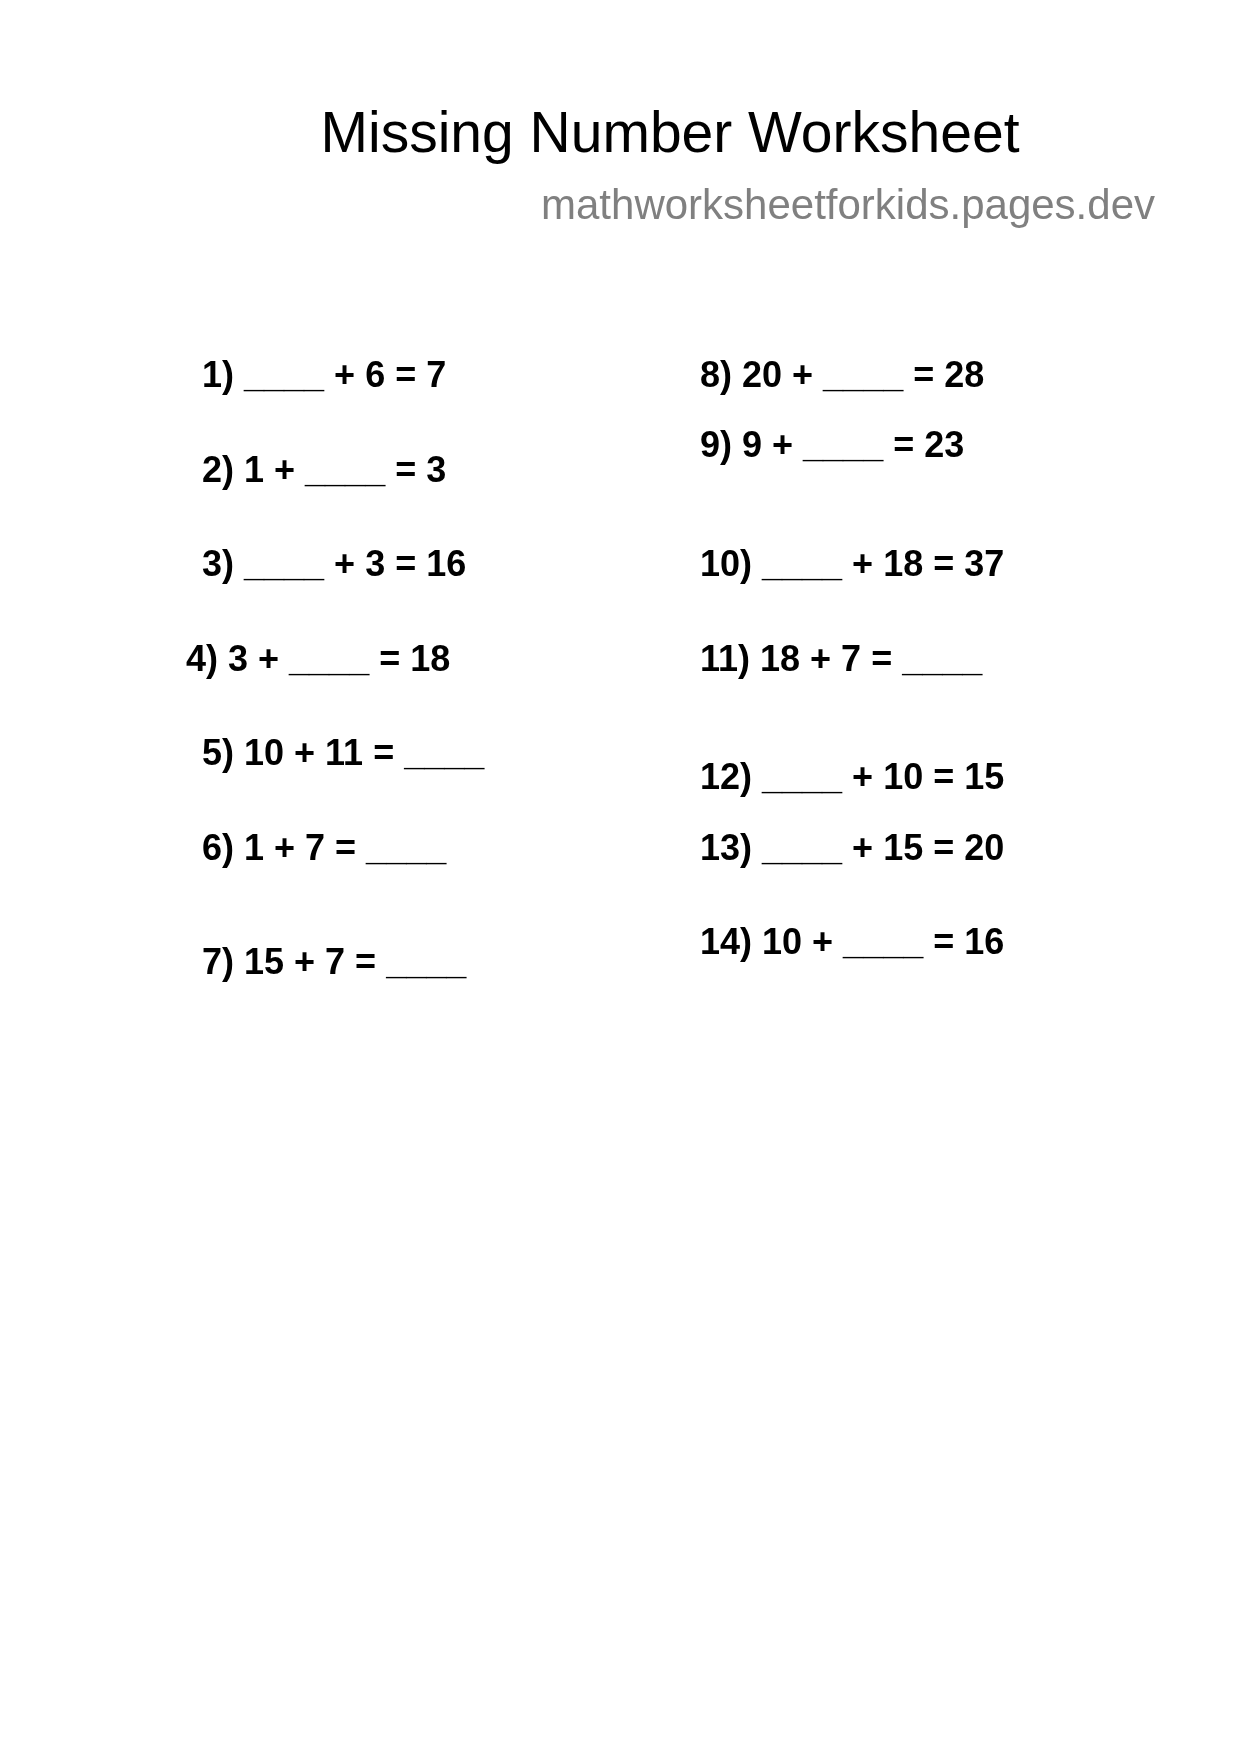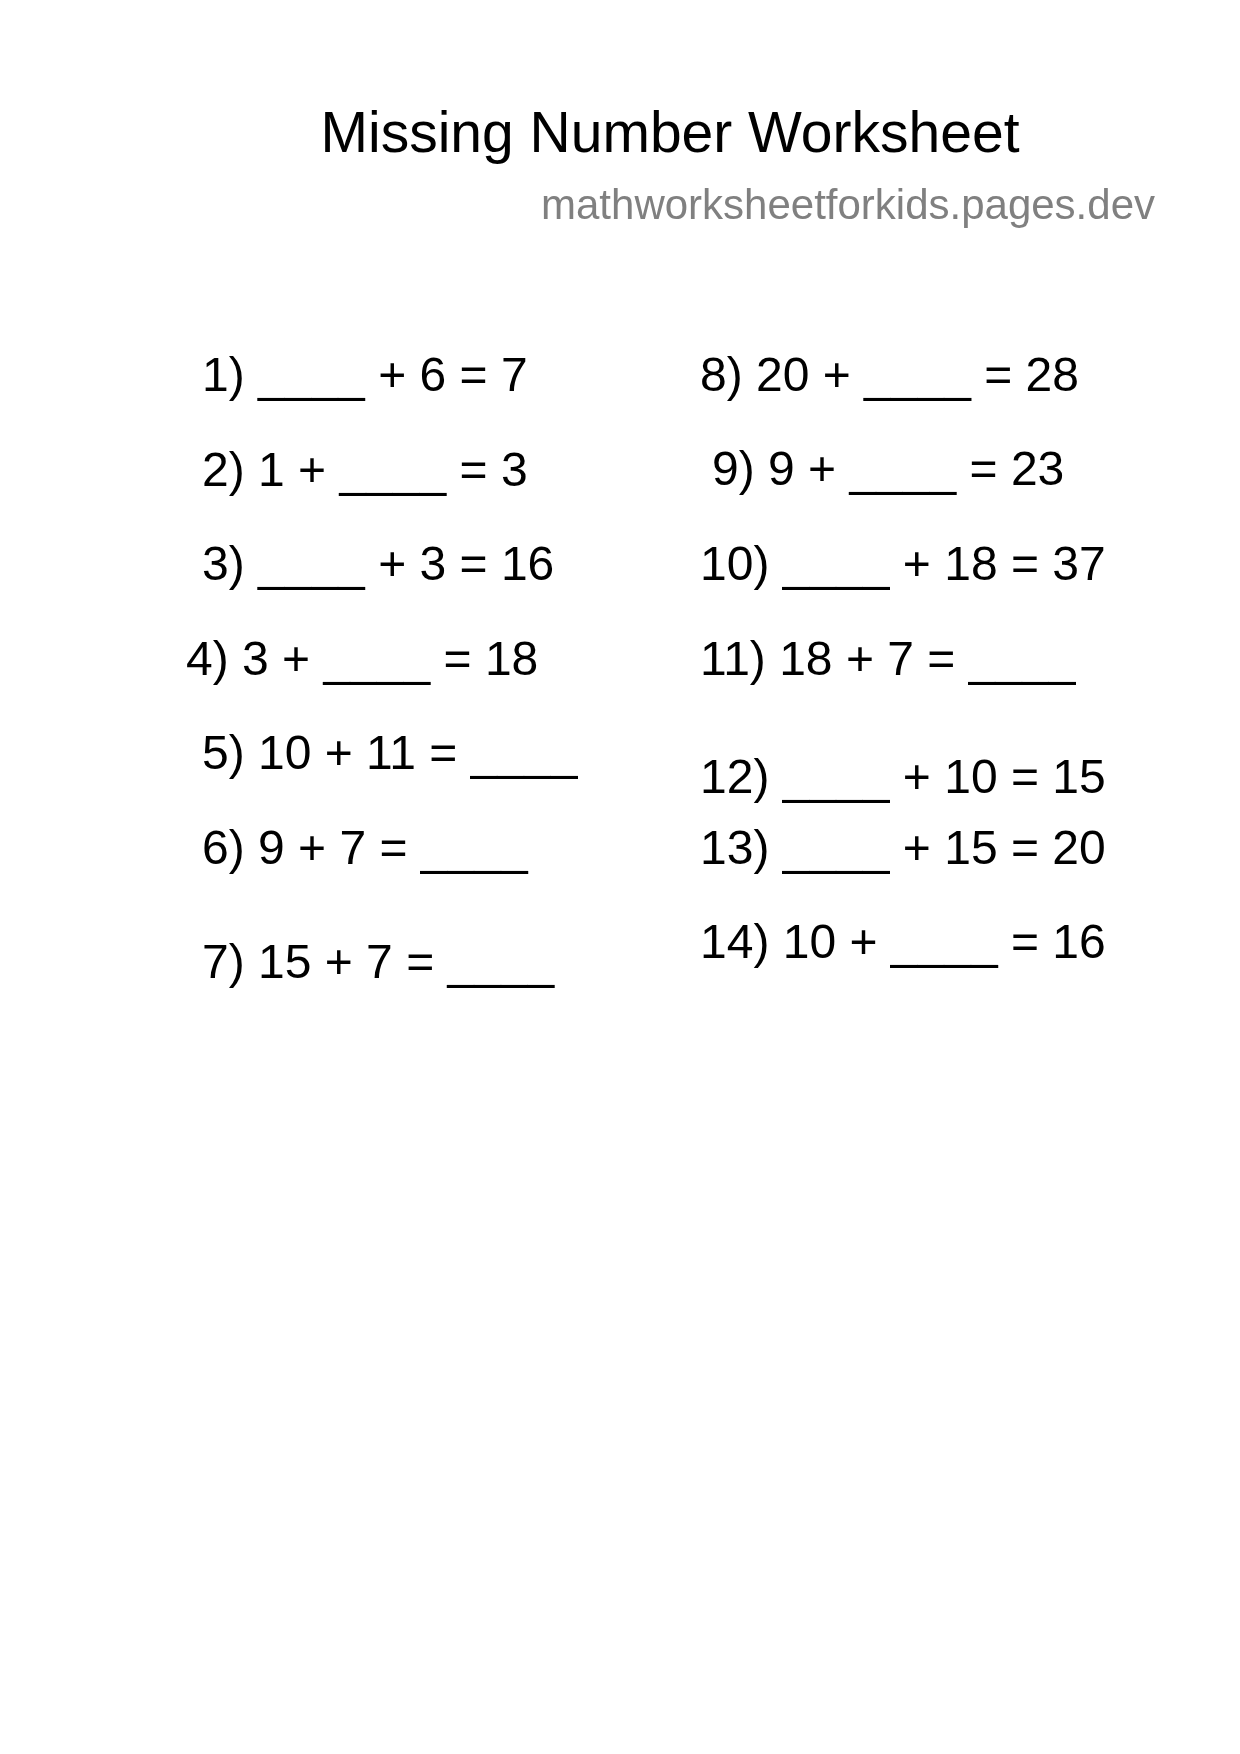--- a/index.html
+++ b/index.html
@@ -35,43 +35,44 @@
       white-space: nowrap;
       text-align: right;
     }
     .problems {
       position: absolute;
       top: 0;
       left: 0;
     }
     .problem {
       position: absolute;
-      font-size: 48px;
+      font-size: 36px;
       line-height: 48px;
       white-space: nowrap;
+      font-weight: bold;
     }
   </style>
 </head>
 <body>
 
 <div>
   <div class="title">Missing Number Worksheet</div>
   <div class="subtitle">mathworksheetforkids.pages.dev</div>
 
   <div class="problems">
 
     <div class="problem" style="left:202px; top:351px;">1) ____ + 6 = 7</div>
     <div class="problem" style="left:202px; top:446px;">2) 1 + ____ = 3</div>
     <div class="problem" style="left:202px; top:540px;">3) ____ + 3 = 16</div>
     <div class="problem" style="left:186px; top:635px;text-align:right;">4) 3 + ____ = 18</div>
     <div class="problem" style="left:202px; top:729px;">5) 10 + 11 = ____</div>
-    <div class="problem" style="left:202px; top:824px;">6) 9 + 7 = ____</div>
+    <div class="problem" style="left:202px; top:824px;">6) 1 + 7 = ____</div>
     <div class="problem" style="left:202px; top:918px;margin-top:20px;">7) 15 + 7 = ____</div>
 
     <div class="problem" style="left:700px; top:351px;text-align:right;">8) 20 + ____ = 28</div>
-    <div class="problem" style="left:700px; top:445px;margin-left:12px;">9) 9 + ____ = 23</div>
+    <div class="problem" style="left:700px; top:421px;">9) 9 + ____ = 23</div>
     <div class="problem" style="left:700px; top:540px;">10) ____ + 18 = 37</div>
     <div class="problem" style="left:700px; top:635px;">11) 18 + 7 = ____</div>
     <div class="problem" style="left:700px; top:729px;margin-top:24px;">12) ____ + 10 = 15</div>
     <div class="problem" style="left:700px; top:824px;">13) ____ + 15 = 20</div>
     <div class="problem" style="left:700px; top:918px;">14) 10 + ____ = 16</div>
   </div>
 </div>
 
 </body></html>

